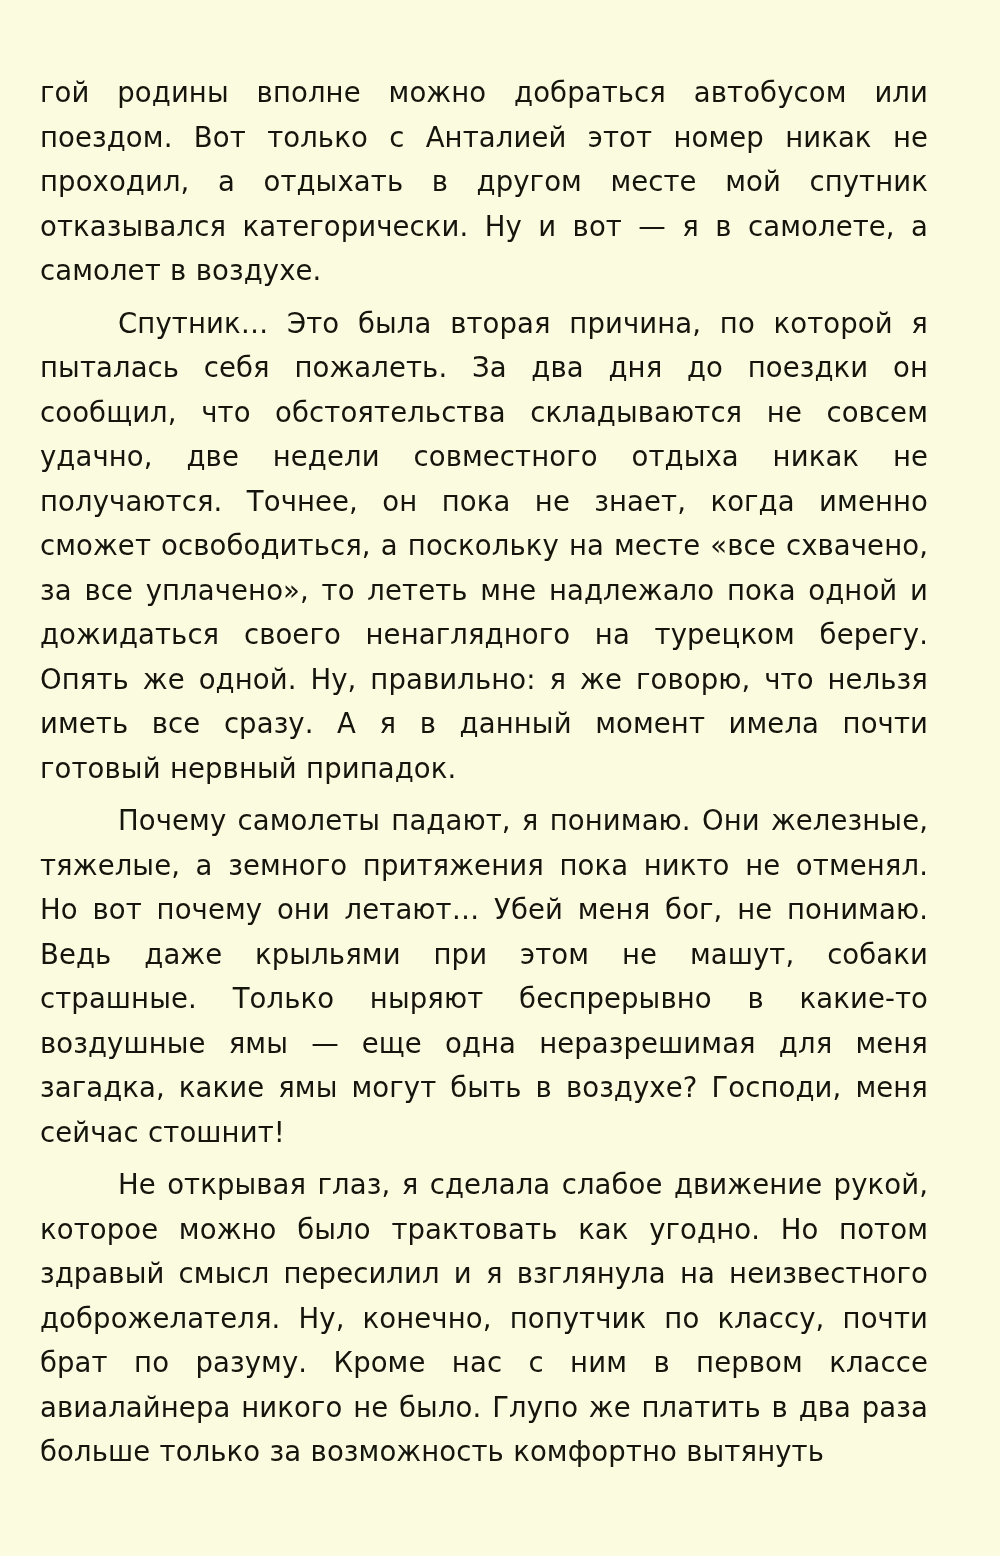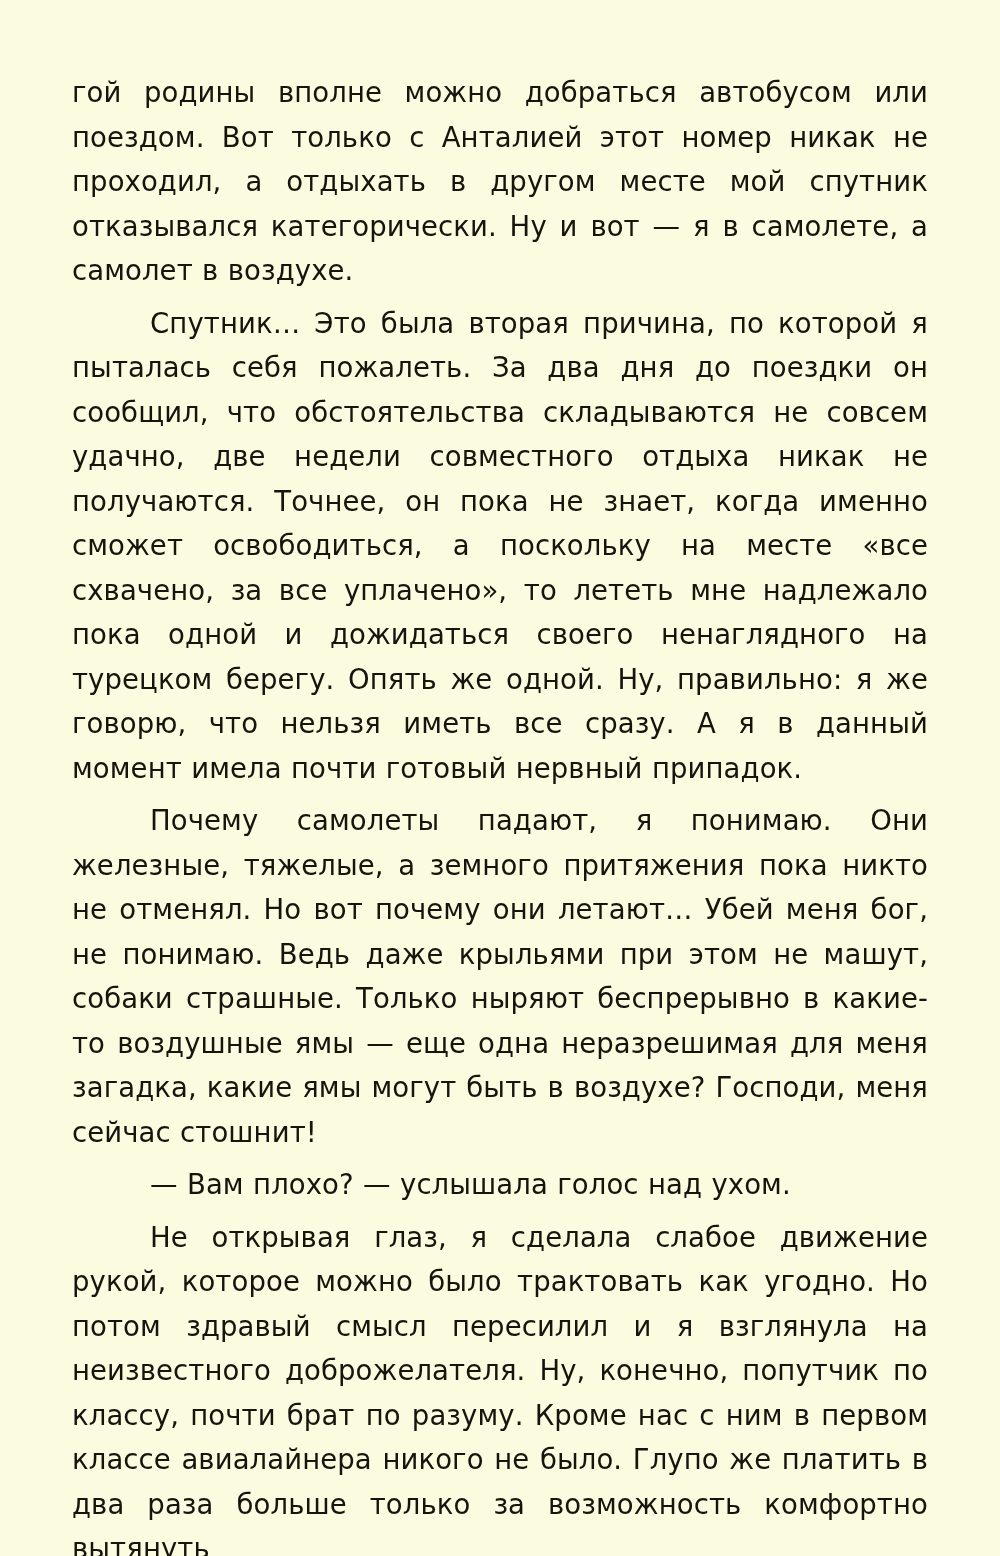--- a/index.html
+++ b/index.html
@@ -11,21 +11,21 @@
     height: 1556px;
     background: #fbfbdf;
     font-family: "DejaVu Sans", sans-serif;
     overflow: hidden;
   }
   .page {
     box-sizing: border-box;
     width: 1000px;
     height: 1556px;
     background: #fbfbdf;
-    padding: 70px 72px 0 72px;
+    padding: 70px 72px 0 40px;
   }
   .text-body {
     color: #15150e;
     font-size: 27.5px;
     line-height: 44.5px;
     text-align: justify;
     text-justify: inter-word;
     letter-spacing: 0.1px;
     word-spacing: 0.5px;
     font-weight: 500;
@@ -42,16 +42,15 @@
   }
 </style>
 </head>
 <body>
 
 <div class="page">
   <div class="text-body">
     <p class="para">гой родины вполне можно добраться автобусом или поездом. Вот только с Анталией этот номер никак не проходил, а отдыхать в другом месте мой спутник отказывался категорически. Ну и вот — я в самолете, а самолет в воздухе.</p>
     <p class="para indent">Спутник… Это была вторая причина, по которой я пыталась себя пожалеть. За два дня до поездки он сообщил, что обстоятельства складываются не совсем удачно, две недели совместного отдыха никак не получаются. Точнее, он пока не знает, когда именно сможет освободиться, а поскольку на месте «все схвачено, за все уплачено», то лететь мне надлежало пока одной и дожидаться своего ненаглядного на турецком берегу. Опять же одной. Ну, правильно: я же говорю, что нельзя иметь все сразу. А я в данный момент имела почти готовый нервный припадок.</p>
     <p class="para indent">Почему самолеты падают, я понимаю. Они железные, тяжелые, а земного притяжения пока никто не отменял. Но вот почему они летают… Убей меня бог, не понимаю. Ведь даже крыльями при этом не машут, собаки страшные. Только ныряют беспрерывно в какие-то воздушные ямы — еще одна неразрешимая для меня загадка, какие ямы могут быть в воздухе? Господи, меня сейчас стошнит!</p>
-    <p class="para indent">— Вам плохо? — услышала голос над ухом.</p>
     <p class="para indent">Не открывая глаз, я сделала слабое движение рукой, которое можно было трактовать как угодно. Но потом здравый смысл пересилил и я взглянула на неизвестного доброжелателя. Ну, конечно, попутчик по классу, почти брат по разуму. Кроме нас с ним в первом классе авиалайнера никого не было. Глупо же платить в два раза больше только за возможность комфортно вытянуть</p>
   </div>
 </div>
 
 </body></html>

